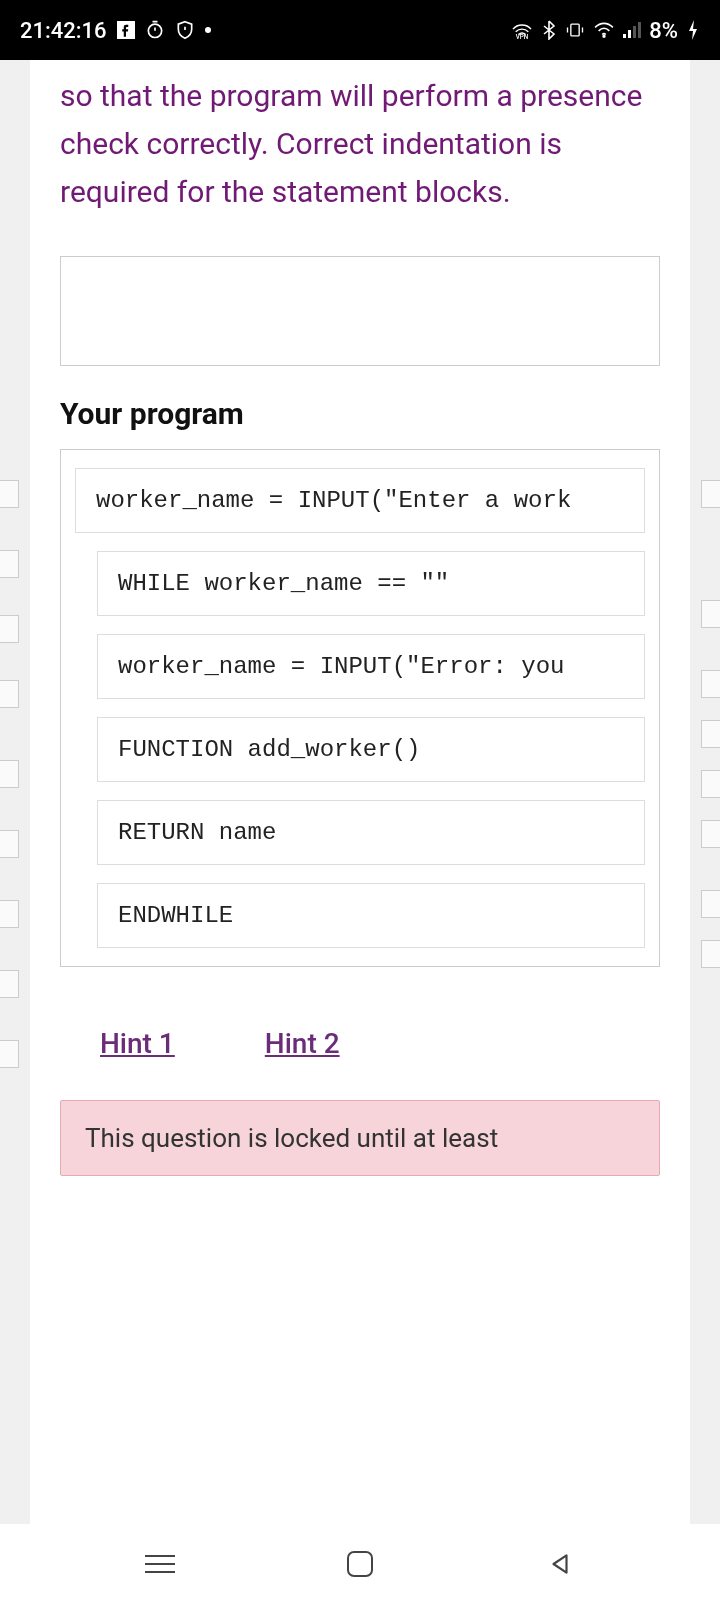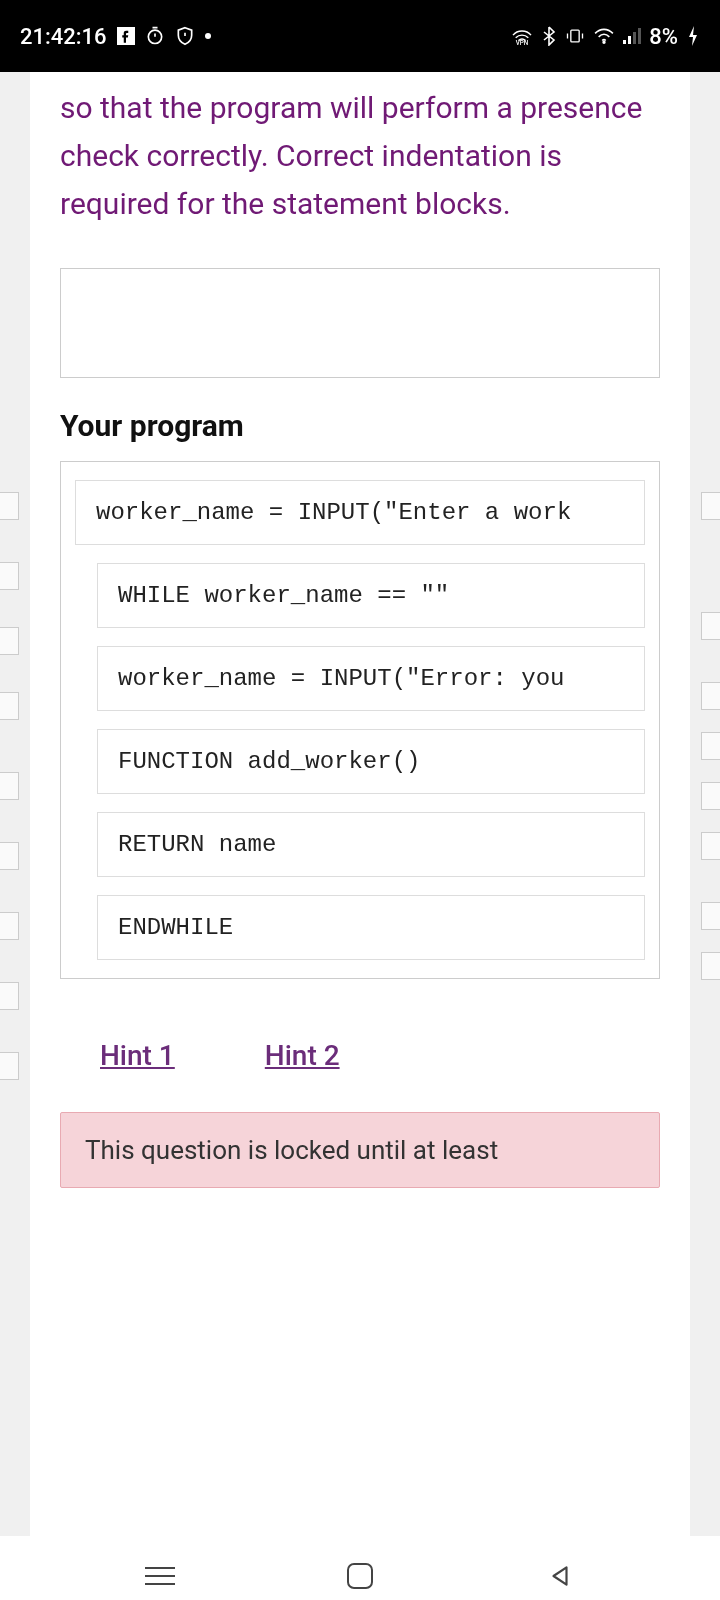--- a/index.html
+++ b/index.html
@@ -1,18 +1,18 @@
 <!DOCTYPE html>
 <html><head>
 <meta charset="utf-8">
 <style>
   * { margin: 0; padding: 0; box-sizing: border-box; }
   html, body { width: 720px; height: 1600px; font-family: -apple-system, BlinkMacSystemFont, "Segoe UI", Roboto, sans-serif; background: #f0f0f0; overflow: hidden; }
   
-  .status-bar { height: 72px; background: #000; color: #fff; display: flex; align-items: center; padding: 0 20px; font-size: 22px; font-weight: 500; }
+  .status-bar { height: 60px; background: #000; color: #fff; display: flex; align-items: center; padding: 0 20px; font-size: 22px; font-weight: 500; }
   .status-left { display: flex; align-items: center; gap: 10px; }
   .status-right { margin-left: auto; display: flex; align-items: center; gap: 8px; }
   .status-icon { display: inline-flex; align-items: flex-end; }
   .dot { width: 6px; height: 6px; background: #fff; border-radius: 50%; }
   
   .page-wrap { position: relative; height: calc(1600px - 56px - 80px); overflow: hidden; }
   .deco-left, .deco-right { position: absolute; top: 0; bottom: 0; width: 30px; z-index: 0; }
   .deco-left { left: 0; }
   .deco-right { right: 0; }
   .deco-notch { position: absolute; width: 24px; height: 28px; border: 1px solid #ccc; background: #fafafa; }

